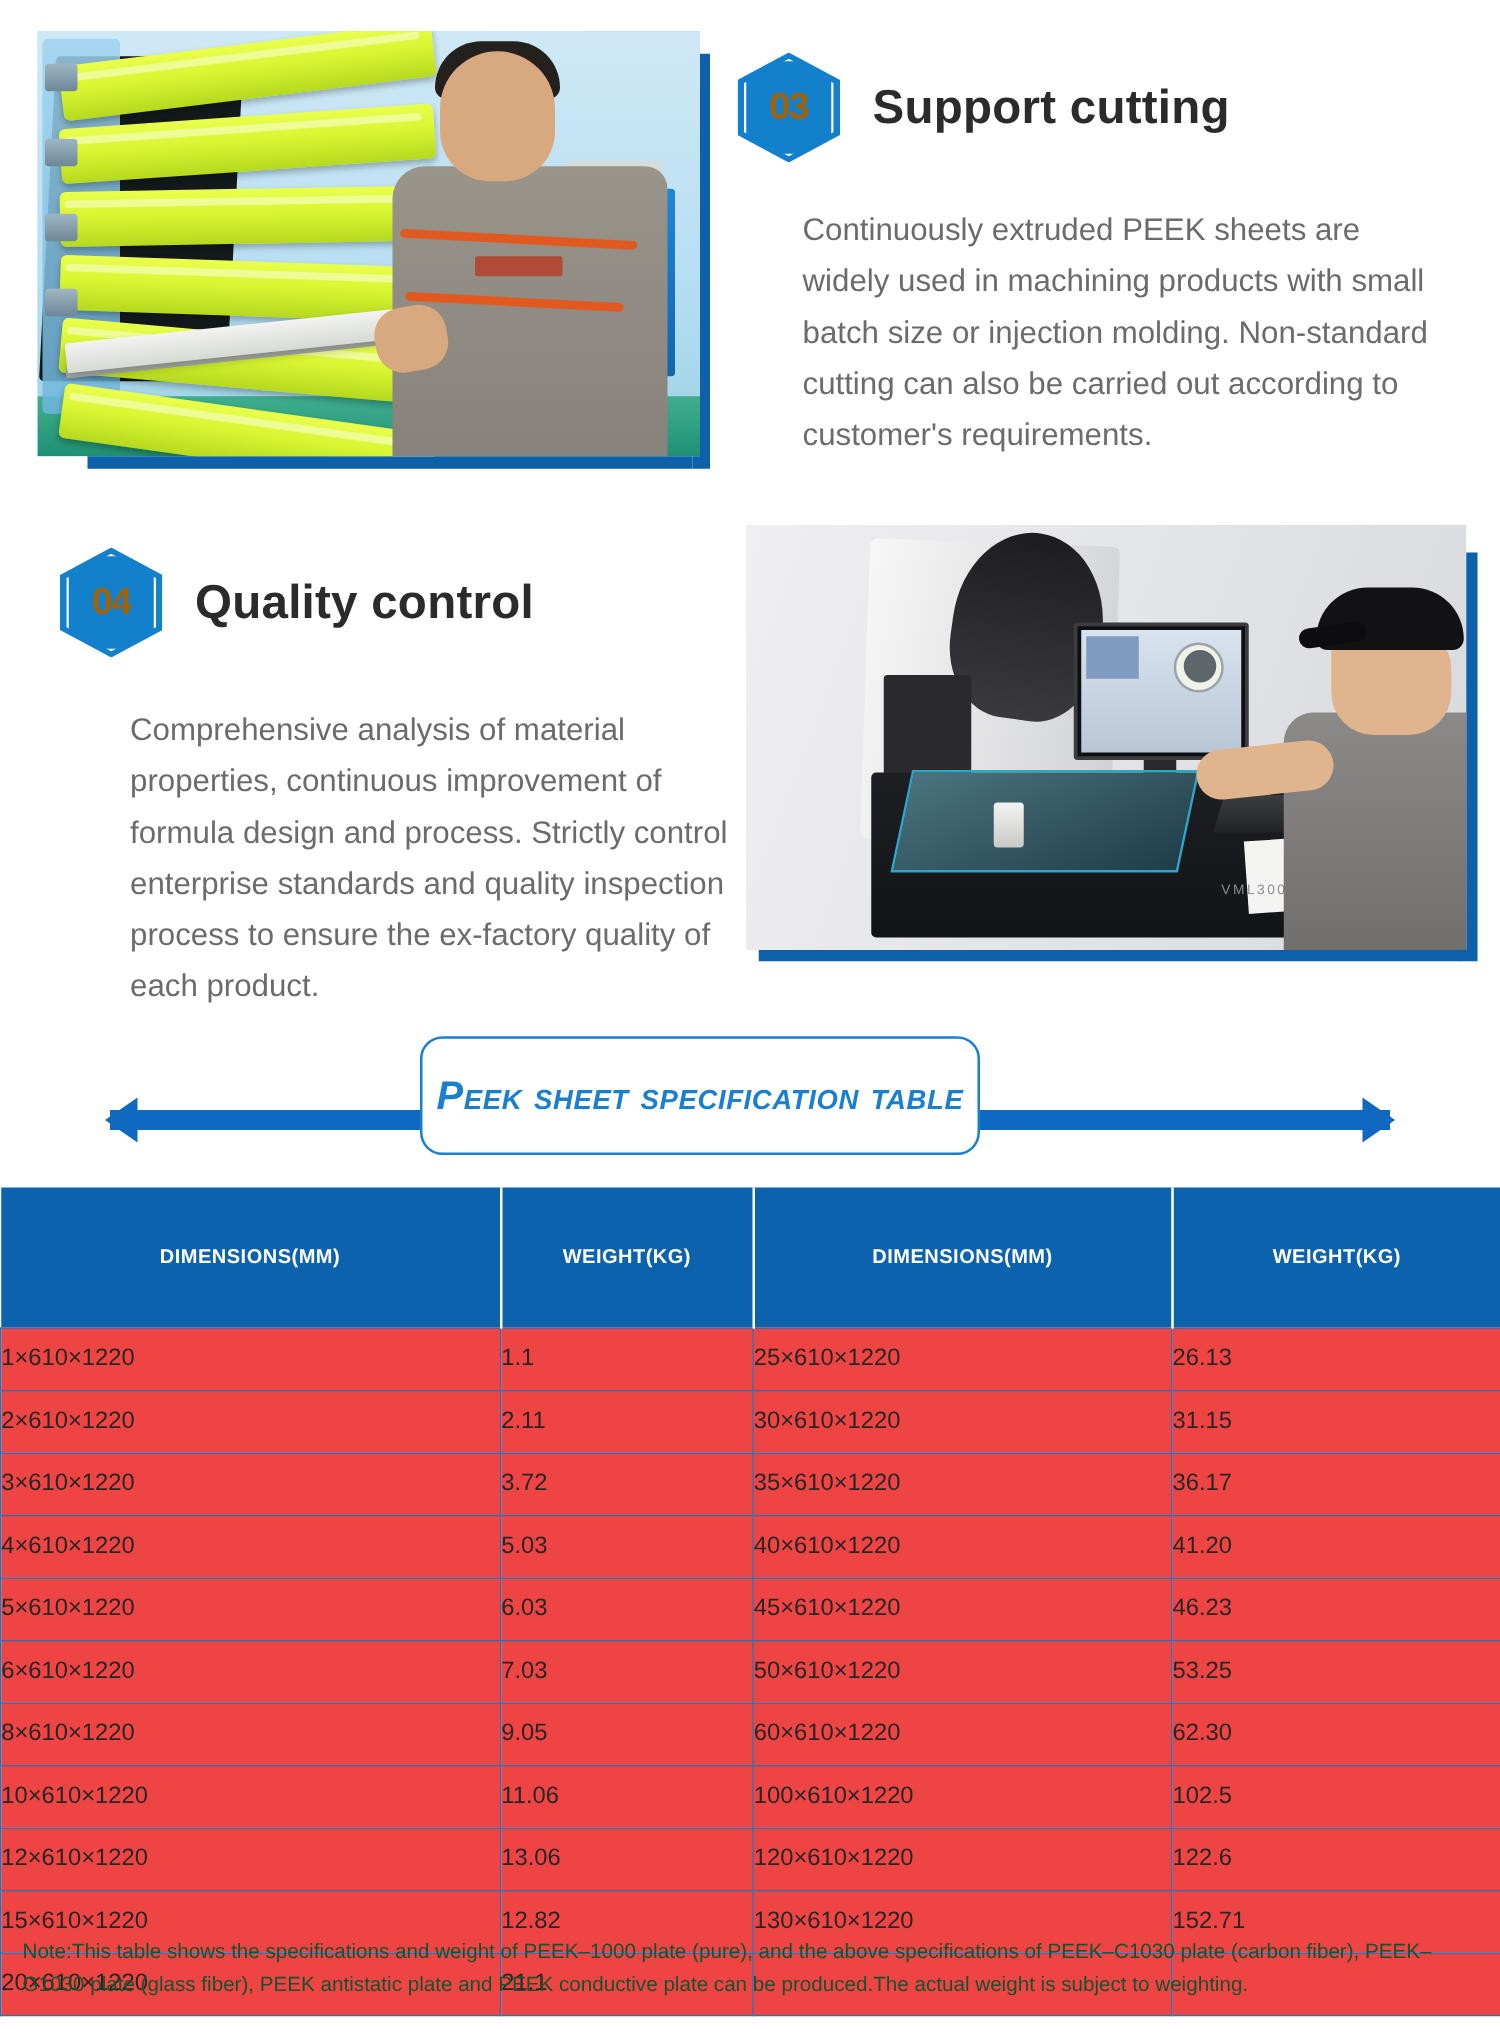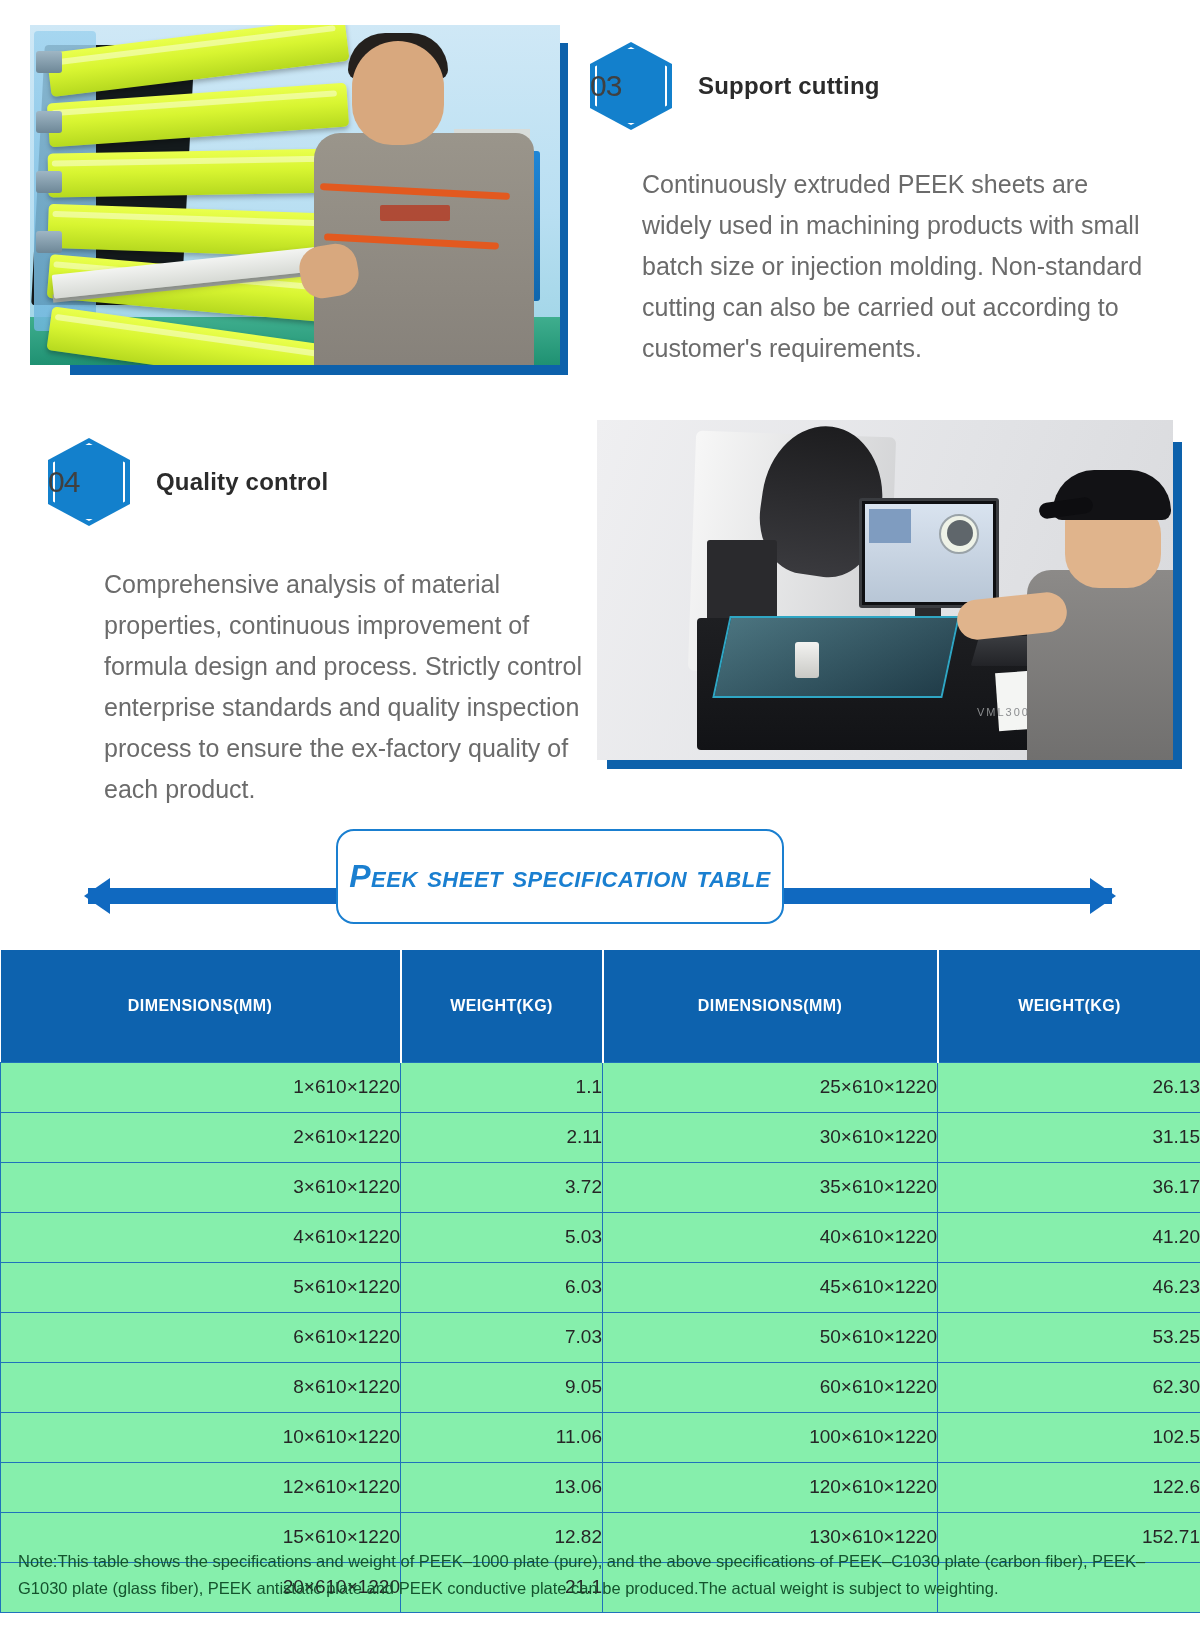--- a/index.html
+++ b/index.html
@@ -82,27 +82,27 @@
     border:2px solid #ffffff;
     clip-path:polygon(50% 0%,100% 25%,100% 75%,50% 100%,0% 75%,0% 25%);
   }
   .hex-shadow {
     position:absolute; left:11px; top:7px; width:82px; height:88px;
     background:rgba(90,90,90,.28);
     clip-path:polygon(50% 0%,100% 25%,100% 75%,50% 100%,0% 75%,0% 25%);
     filter:blur(3px); z-index:-1;
   }
   .badge-num {
-    position:relative; z-index:3; color:#404040; font-size:30px; font-weight:normal;
+    position:relative; z-index:3; color:#a16207; font-size:30px; font-weight:bold;
     letter-spacing:-1px; font-family:"Liberation Sans", sans-serif;
-    width:100%; line-height:88px;
+    width:100%; text-align:center; line-height:88px;
   }
 
   .head-row { display:flex; align-items:center; gap:26px; }
-  .sec-title { font-size:24px; font-weight:bold; color:#2b2b2b; letter-spacing:.2px; }
+  .sec-title { font-size:38px; font-weight:bold; color:#2b2b2b; letter-spacing:.2px; }
   .sec-body { font-size:25px; line-height:41px; color:#6b6b6b; }
 
   .sec03-text { position:absolute; left:590px; top:42px; width:580px; }
   .sec03-body { margin-top:34px; margin-left:52px; width:520px; }
 
   
   .sec04 { position:absolute; left:0; top:408px; width:1200px; height:400px; }
   .sec04-text { position:absolute; left:48px; top:30px; width:560px; }
   .sec04-body { margin-top:38px; margin-left:56px; width:480px; }
 
@@ -173,22 +173,22 @@
 
   
   .spec-table { position:absolute; left:0; top:938px; width:1200px; border-collapse:collapse; table-layout:fixed;margin-top:12px; }
   .spec-table th {
     background:#0d62ae; color:#ffffff; font-size:16px; font-weight:bold;
     letter-spacing:.4px; height:112px; text-align:center; vertical-align:middle;
     border-right:2px solid #ffffff;
   }
   .spec-table th:last-child { border-right:none; }
   .spec-table td {
-    height:50px; text-align:right; vertical-align:middle;
-    font-size:19px; color:#262626; background:#86efac;
+    height:50px; text-align:left; vertical-align:middle;
+    font-size:19px; color:#262626; background:#ef4444;
     border:1px solid #1f72bb;
   }
   .spec-table col.c1 { width:400px; }
   .spec-table col.c2 { width:202px; }
   .spec-table col.c3 { width:335px; }
   .spec-table col.c4 { width:263px; }
 
   
   .note {
     position:absolute; left:18px; top:1548px; width:1170px;

